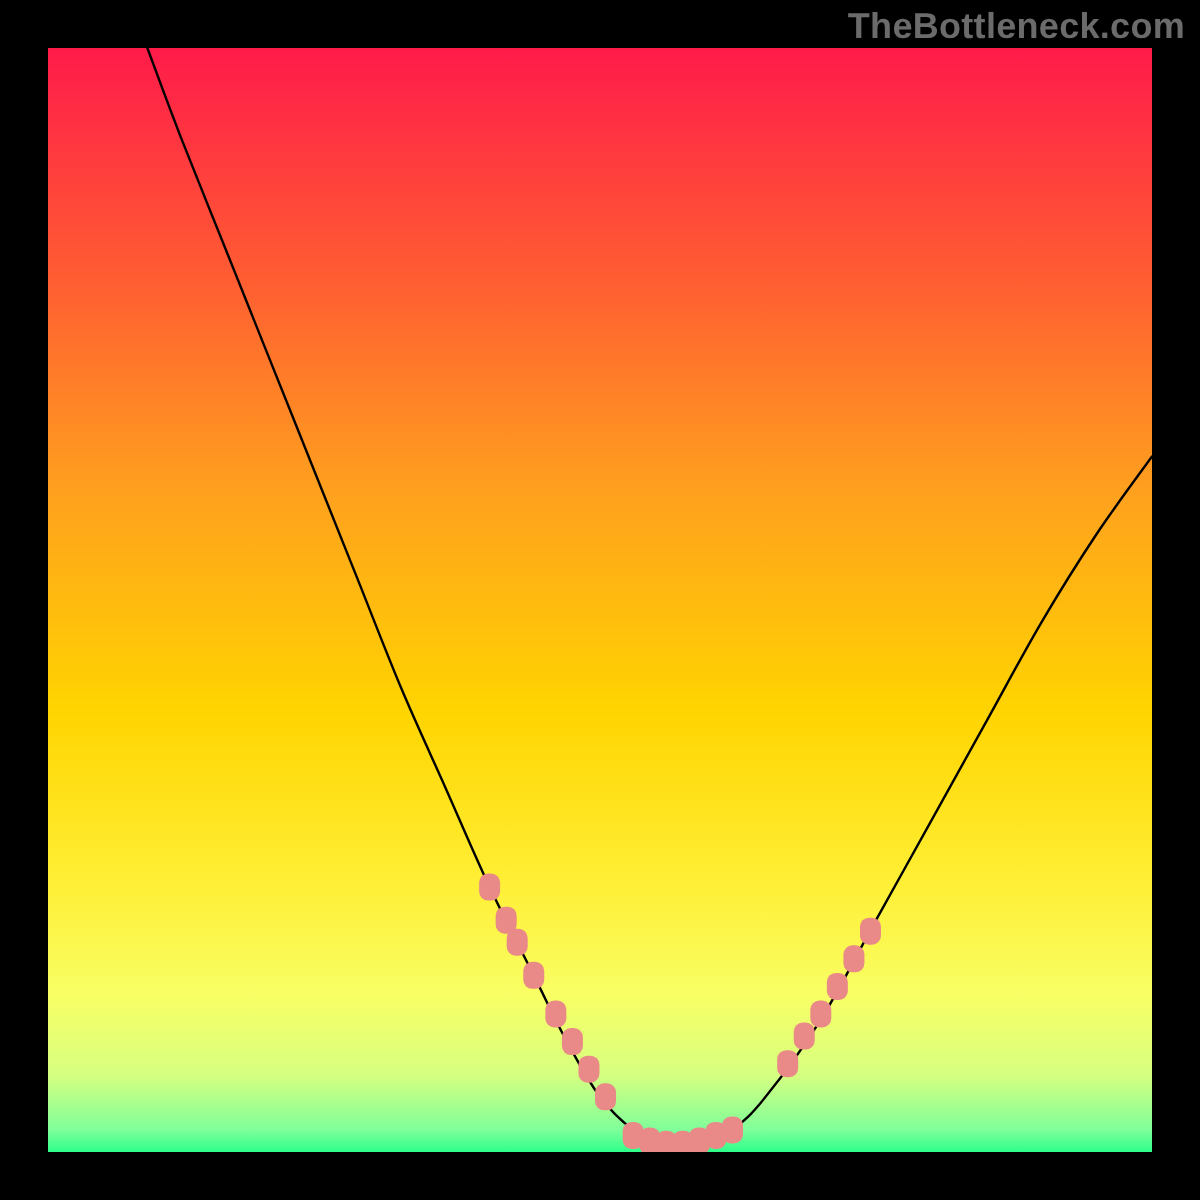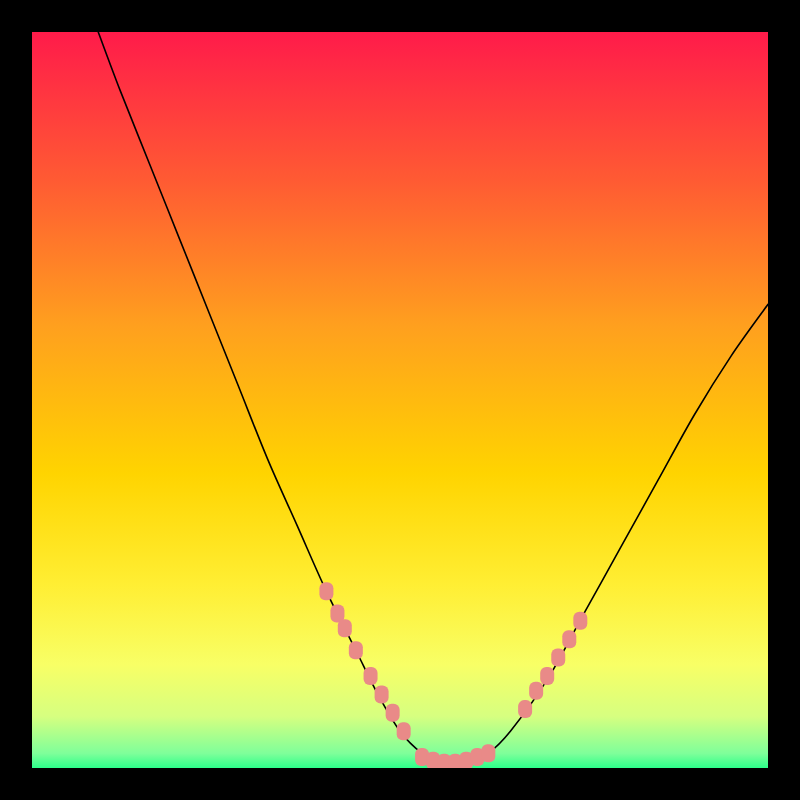--- a/index.html
+++ b/index.html
@@ -33,20 +33,21 @@
     color: #6b6b6b;
     letter-spacing: 0.2px;
     user-select: none;
   }
   svg { display: block; }
 </style>
 </head>
 <body>
 
 <div class="stage">
+  <div class="watermark">TheBottleneck.com</div>
   <div class="plot">
     <svg id="chart-svg" width="736" height="736" viewBox="0 0 736 736">
         <defs>
           <linearGradient id="bg-grad" x1="0" y1="0" x2="0" y2="1">
             <stop offset="0%" stop-color="#ff1b4a"></stop>
             <stop offset="20%" stop-color="#ff5a33"></stop>
             <stop offset="40%" stop-color="#ffa01e"></stop>
             <stop offset="60%" stop-color="#ffd400"></stop>
             <stop offset="75%" stop-color="#ffee33"></stop>
             <stop offset="86%" stop-color="#f8ff66"></stop>

